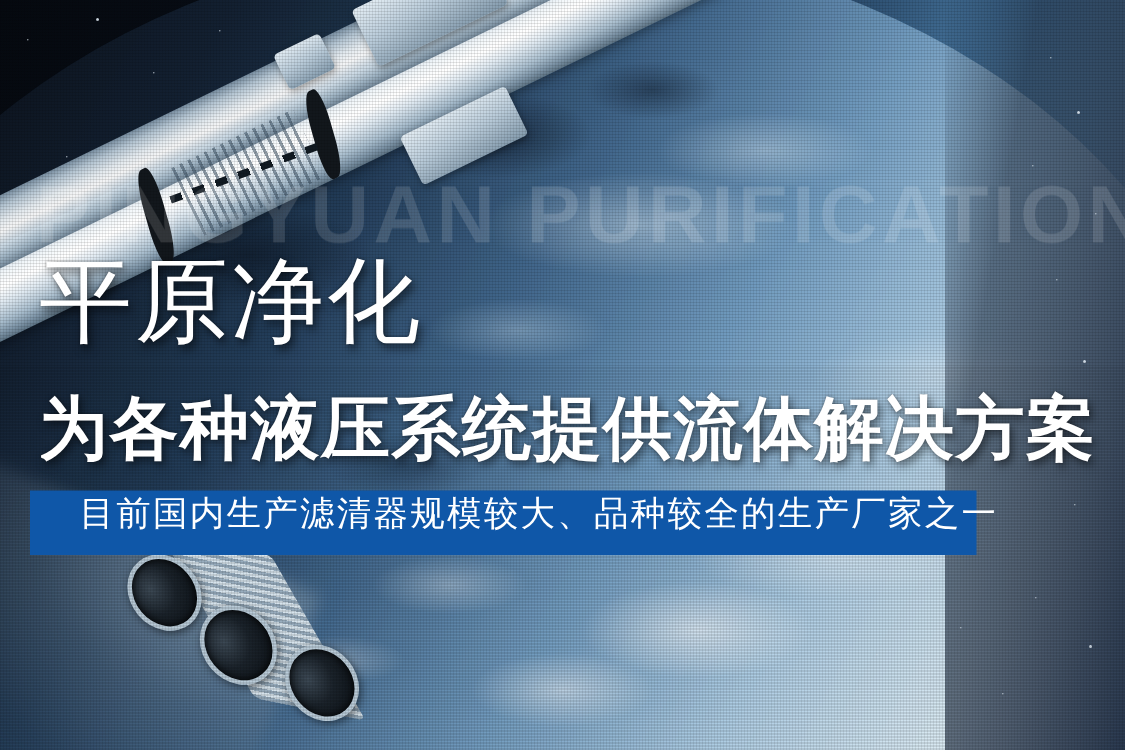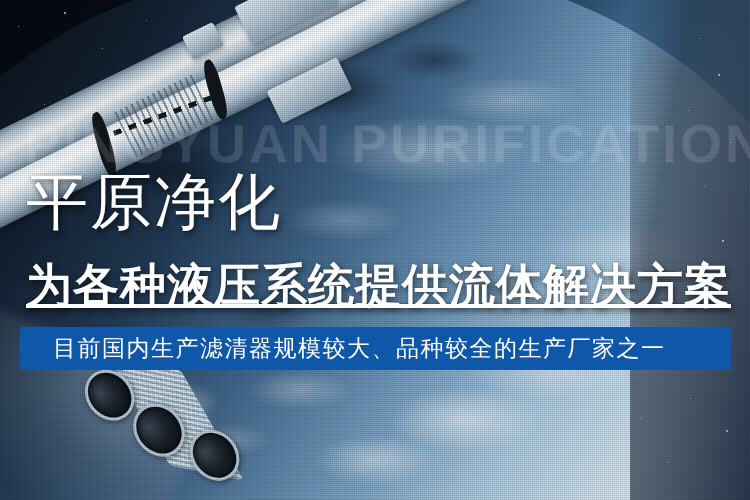--- a/index.html
+++ b/index.html
@@ -213,27 +213,26 @@
     letter-spacing:2px; line-height:1.1;
     text-shadow:2px 3px 6px rgba(0,0,0,.55), 0 0 2px rgba(0,0,0,.4);
     white-space:nowrap;
   }
   .subtitle{
     position:absolute; left:26px; top:259px;
     font-size:46px; font-weight:700; color:#ffffff;
     letter-spacing:1px; line-height:1.15;
     text-shadow:2px 3px 6px rgba(0,0,0,.5), 0 0 2px rgba(0,0,0,.35);
     white-space:nowrap;
-    text-decoration:underline;
   }
   .ribbon{
     position:absolute; left:20px; top:327px;
-    width:711px; height:43px;
+    width:631px; height:43px;
     background:#0f57a8;
-    display:flex; align-items:center;
+    display:flex; 
   }
   .ribbon-text{
     color:#ffffff; font-size:23px; font-weight:400;
     letter-spacing:1.5px; white-space:nowrap;
     margin-left:33px;
     font-family:"DejaVu Sans","Liberation Sans",sans-serif;
   }
 </style>
 </head>
 <body>

